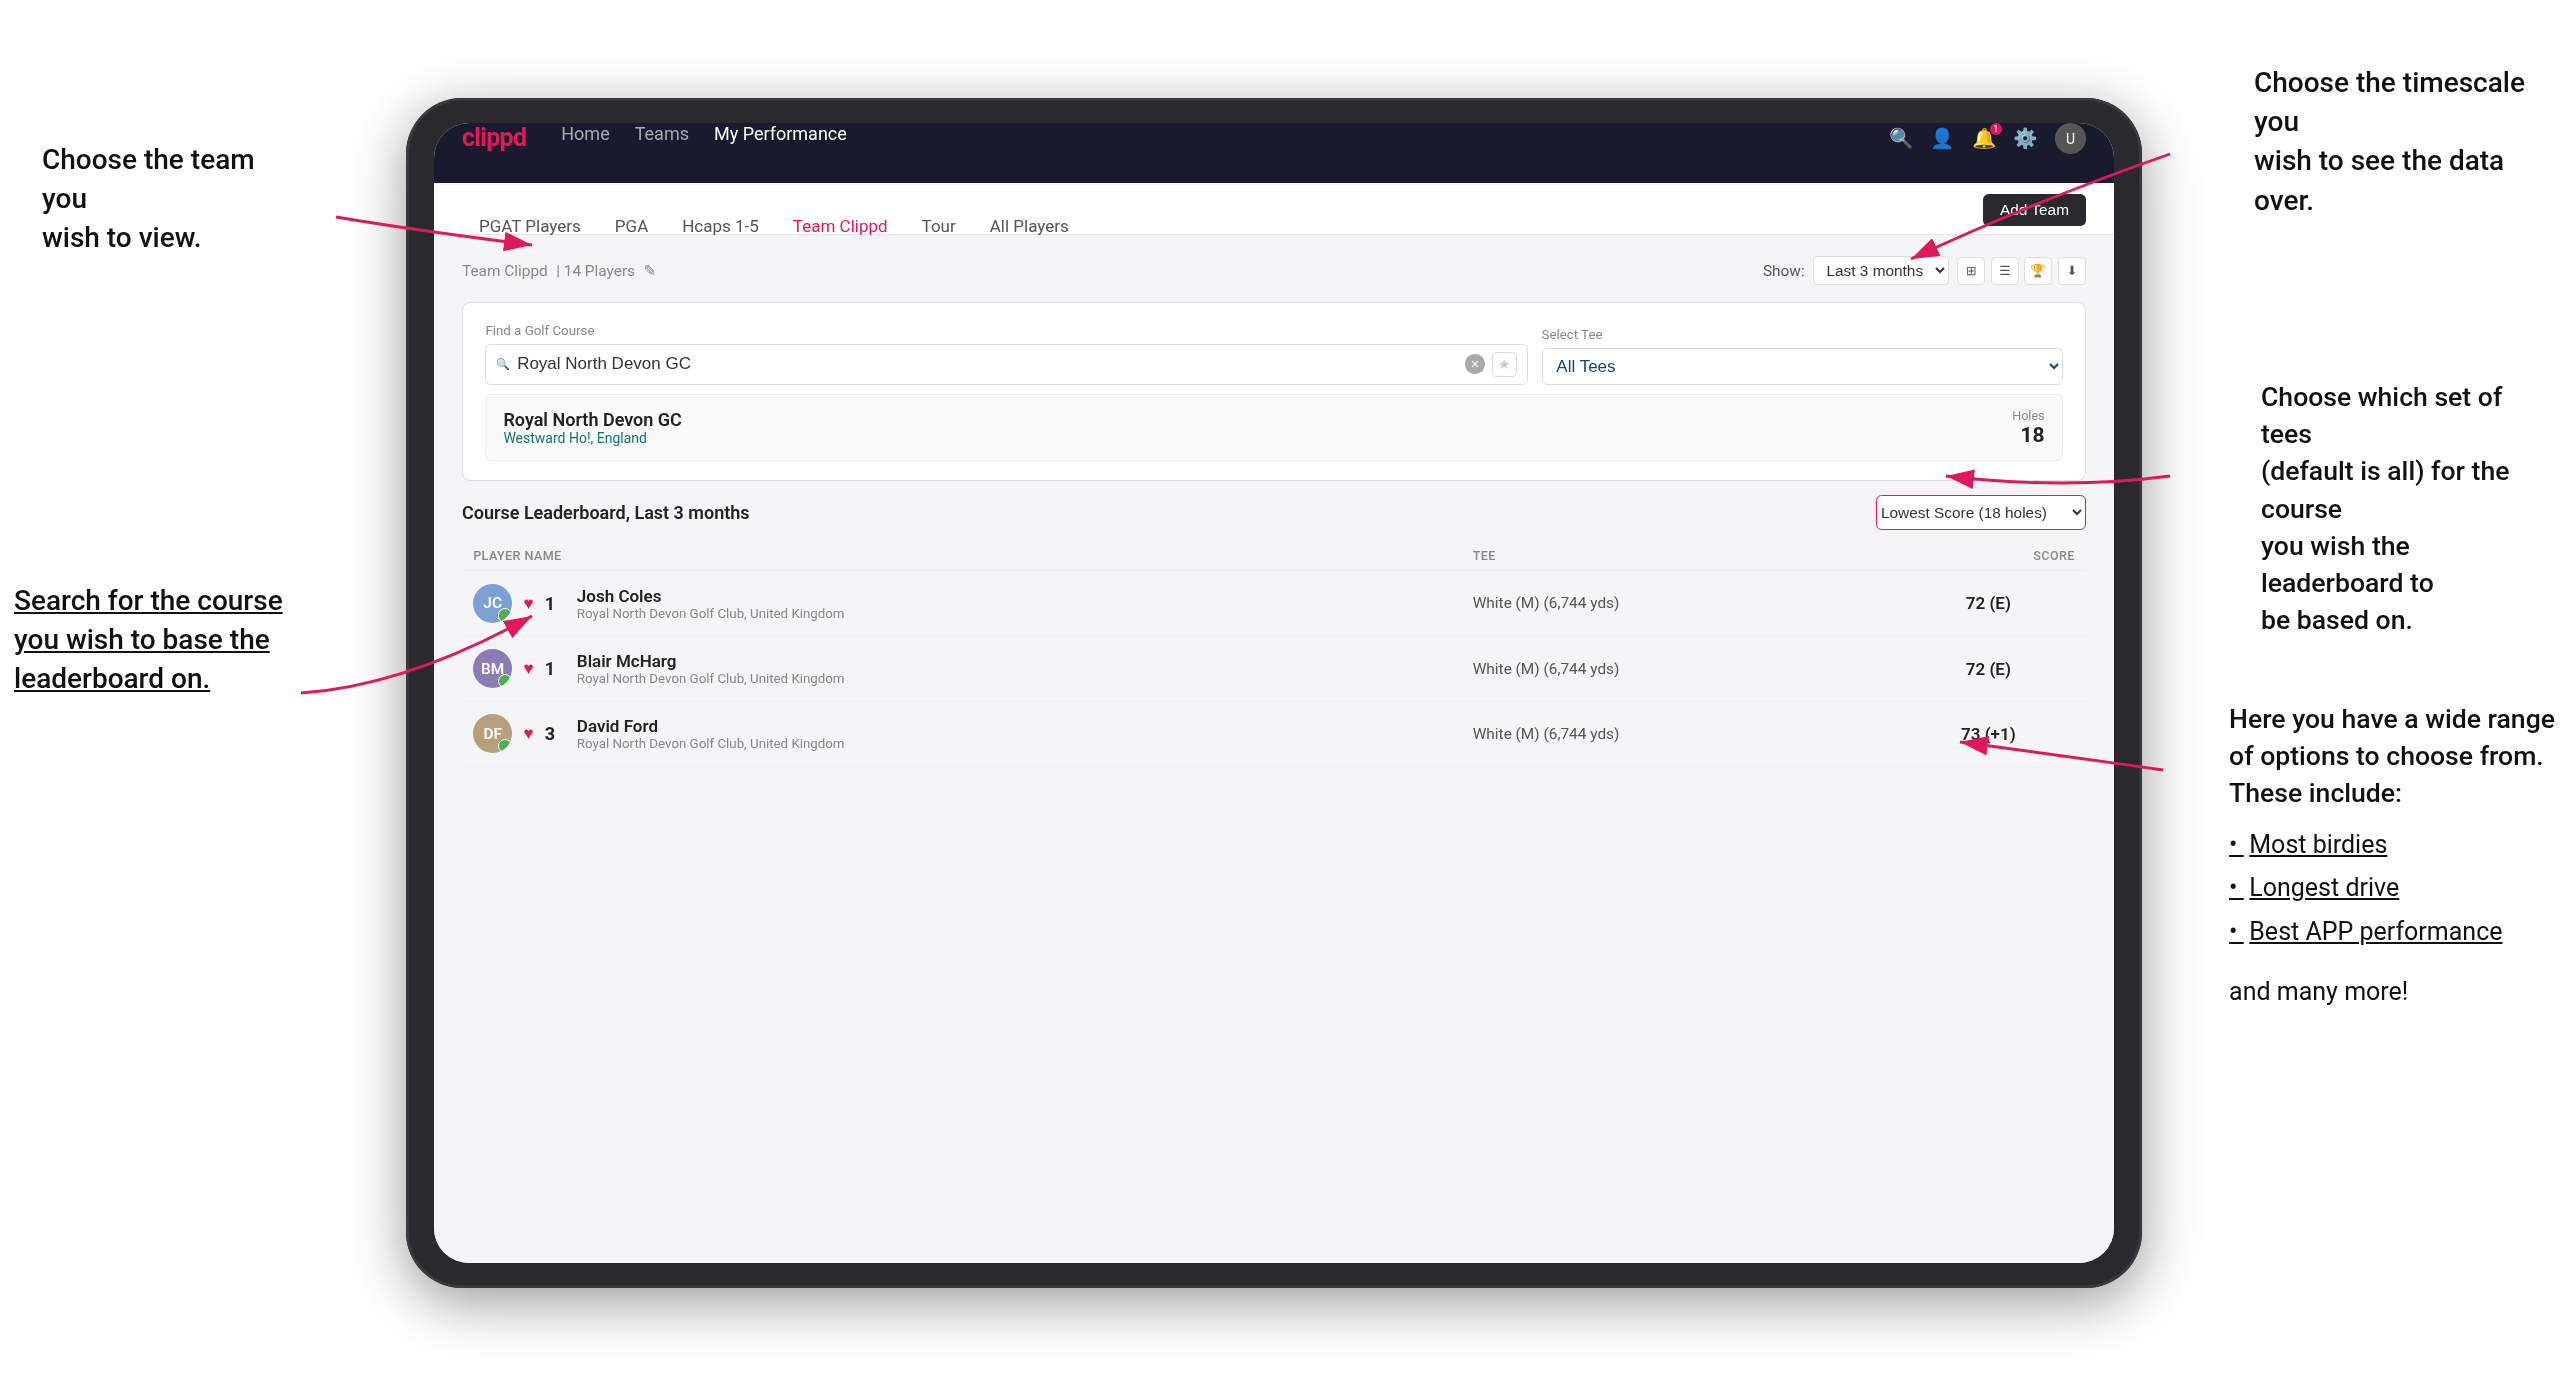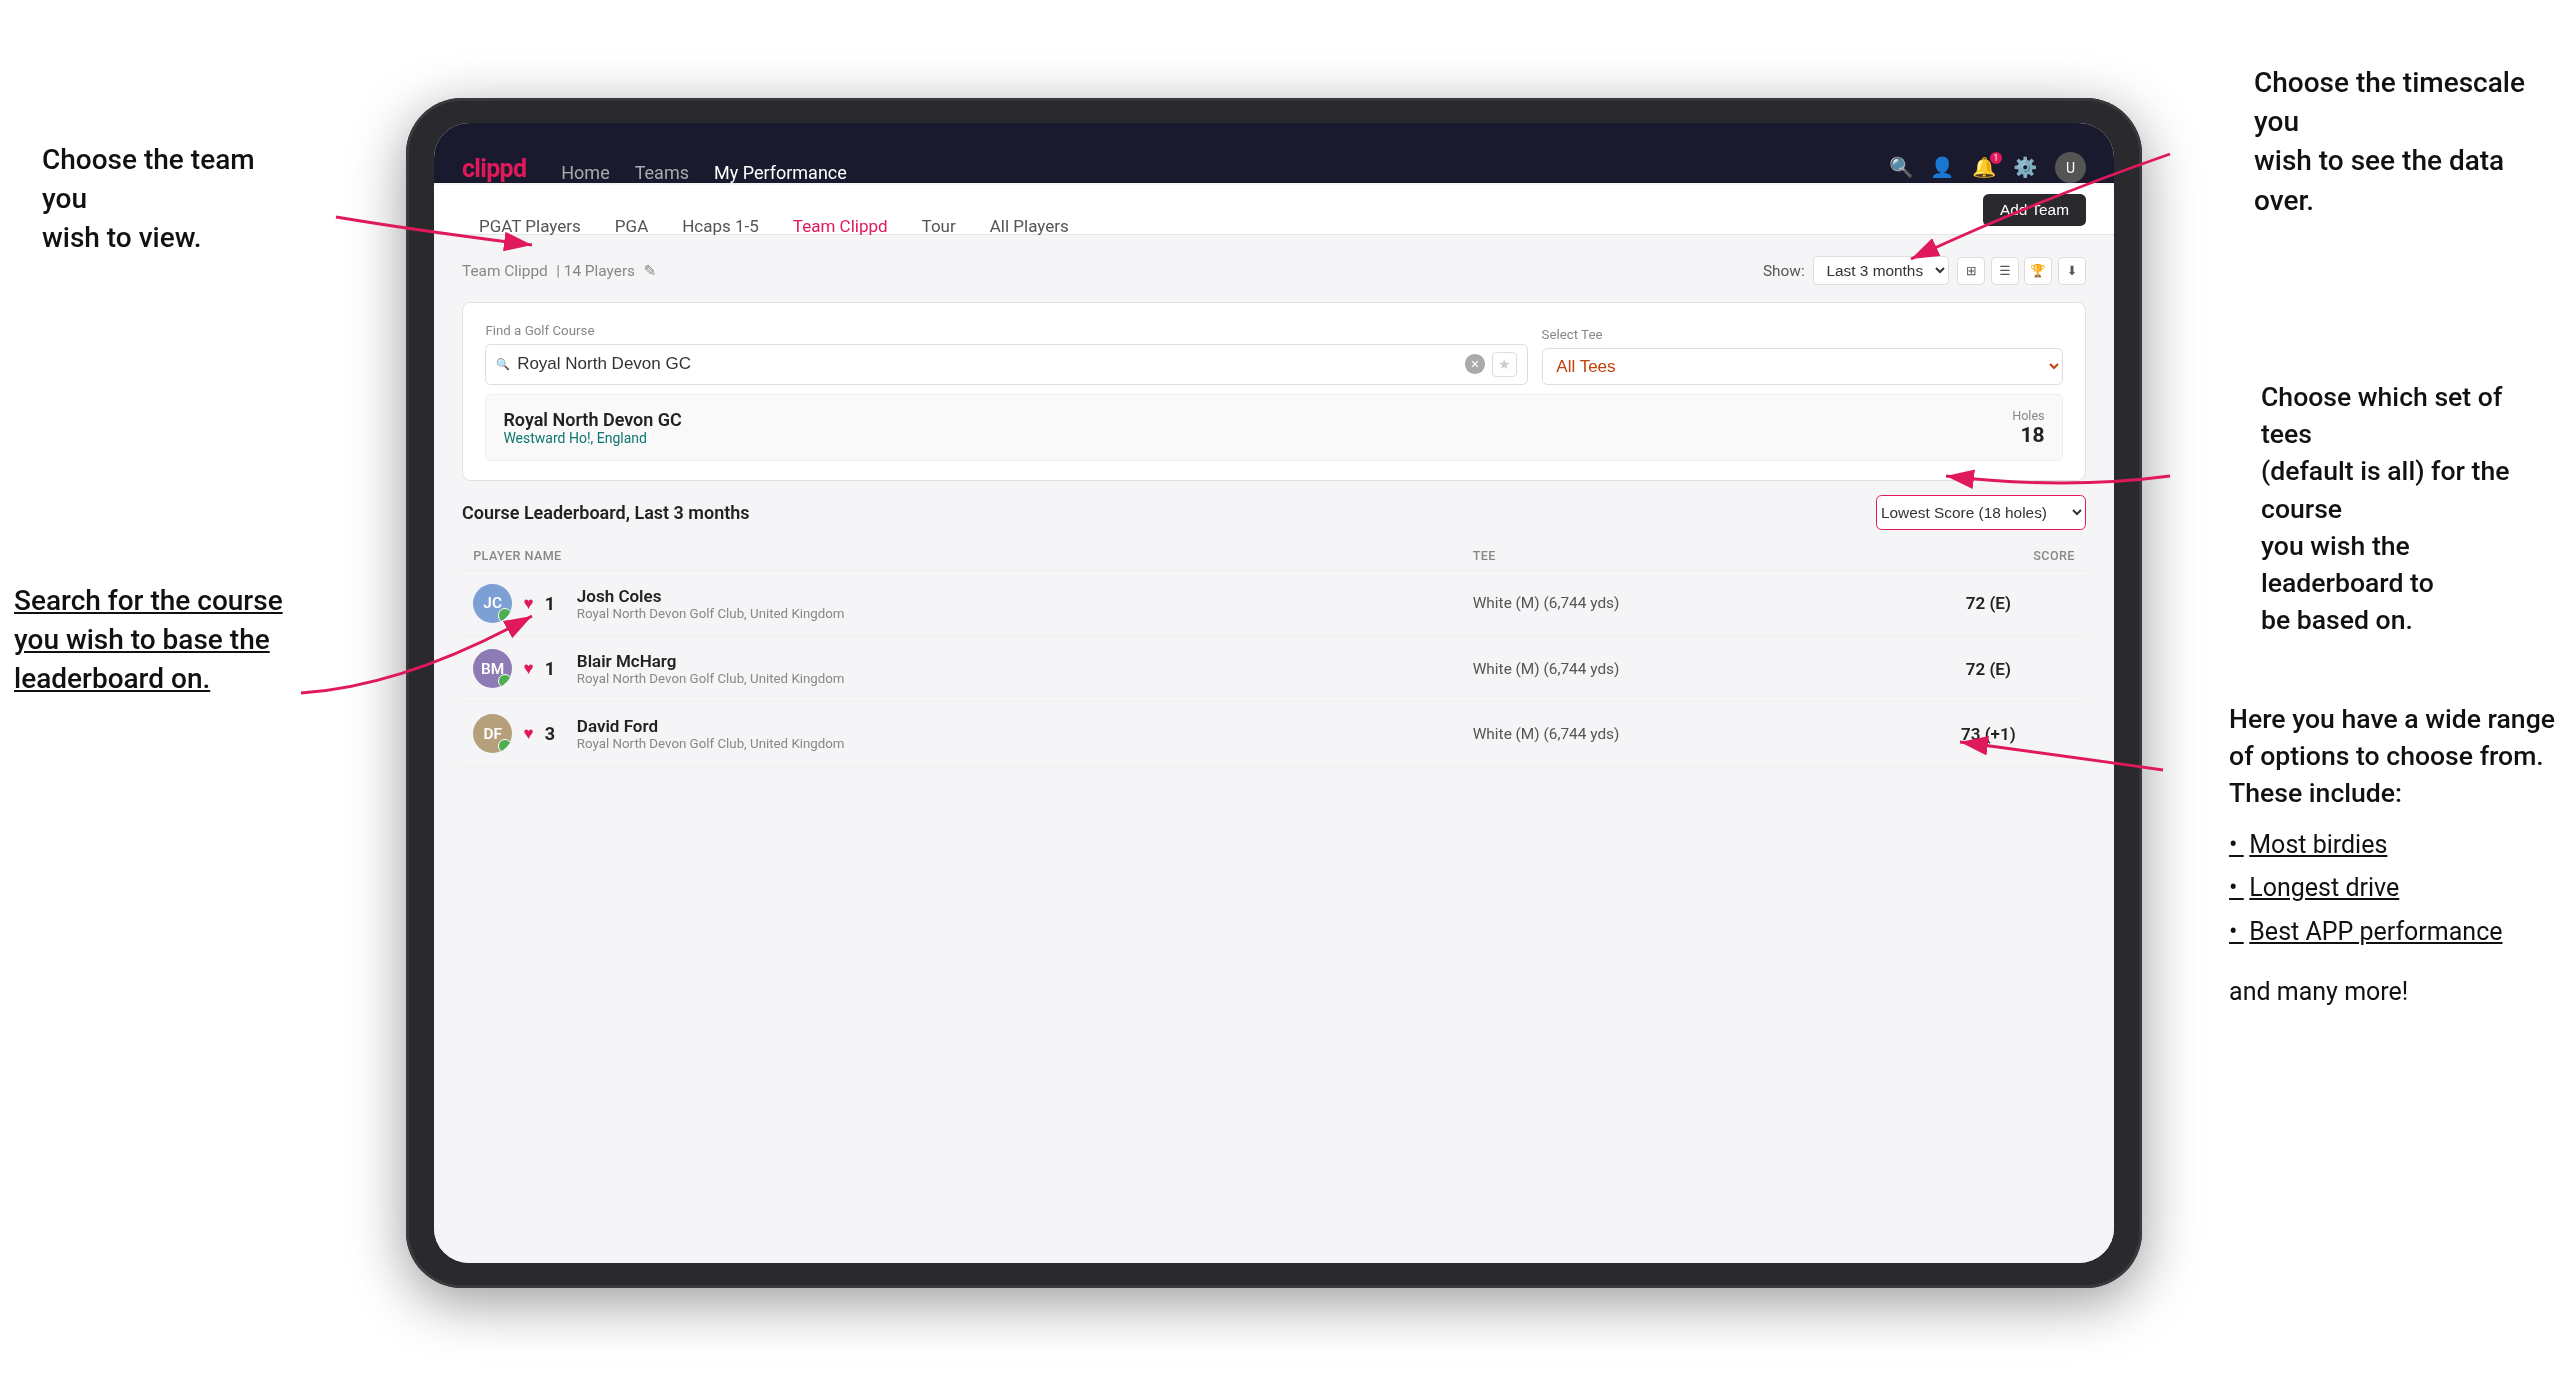--- a/index.html
+++ b/index.html
@@ -45,21 +45,21 @@
       overflow: hidden;
     }
 
     
     .nav-bar {
       position: absolute;
       top: 0; left: 0; right: 0;
       height: 60px;
       background: #1a1a2e;
       display: flex;
-      align-items: flex-end;
+      align-items: flex-start;
       padding: 0 28px;
       gap: 0;
     }
 
     .nav-logo {
       color: #e0195a;
       font-size: 25px;
       font-weight: 700;
       margin-right: 35px;
       letter-spacing: -0.7px;
@@ -288,21 +288,21 @@
       font-size: 14px;
       color: #ccc;
       cursor: pointer;
     }
 
     .tee-select {
       border: 0.7px solid #ddd;
       border-radius: 5.6px;
       padding: 7px 9.8px;
       font-size: 17px;
-      color: #c2410c;
+      color: #0c4a6e;
       background: #fff;
       width: 100%;
       cursor: pointer;
     }
 
     
     .course-result {
       display: flex;
       justify-content: space-between;
       align-items: center;

